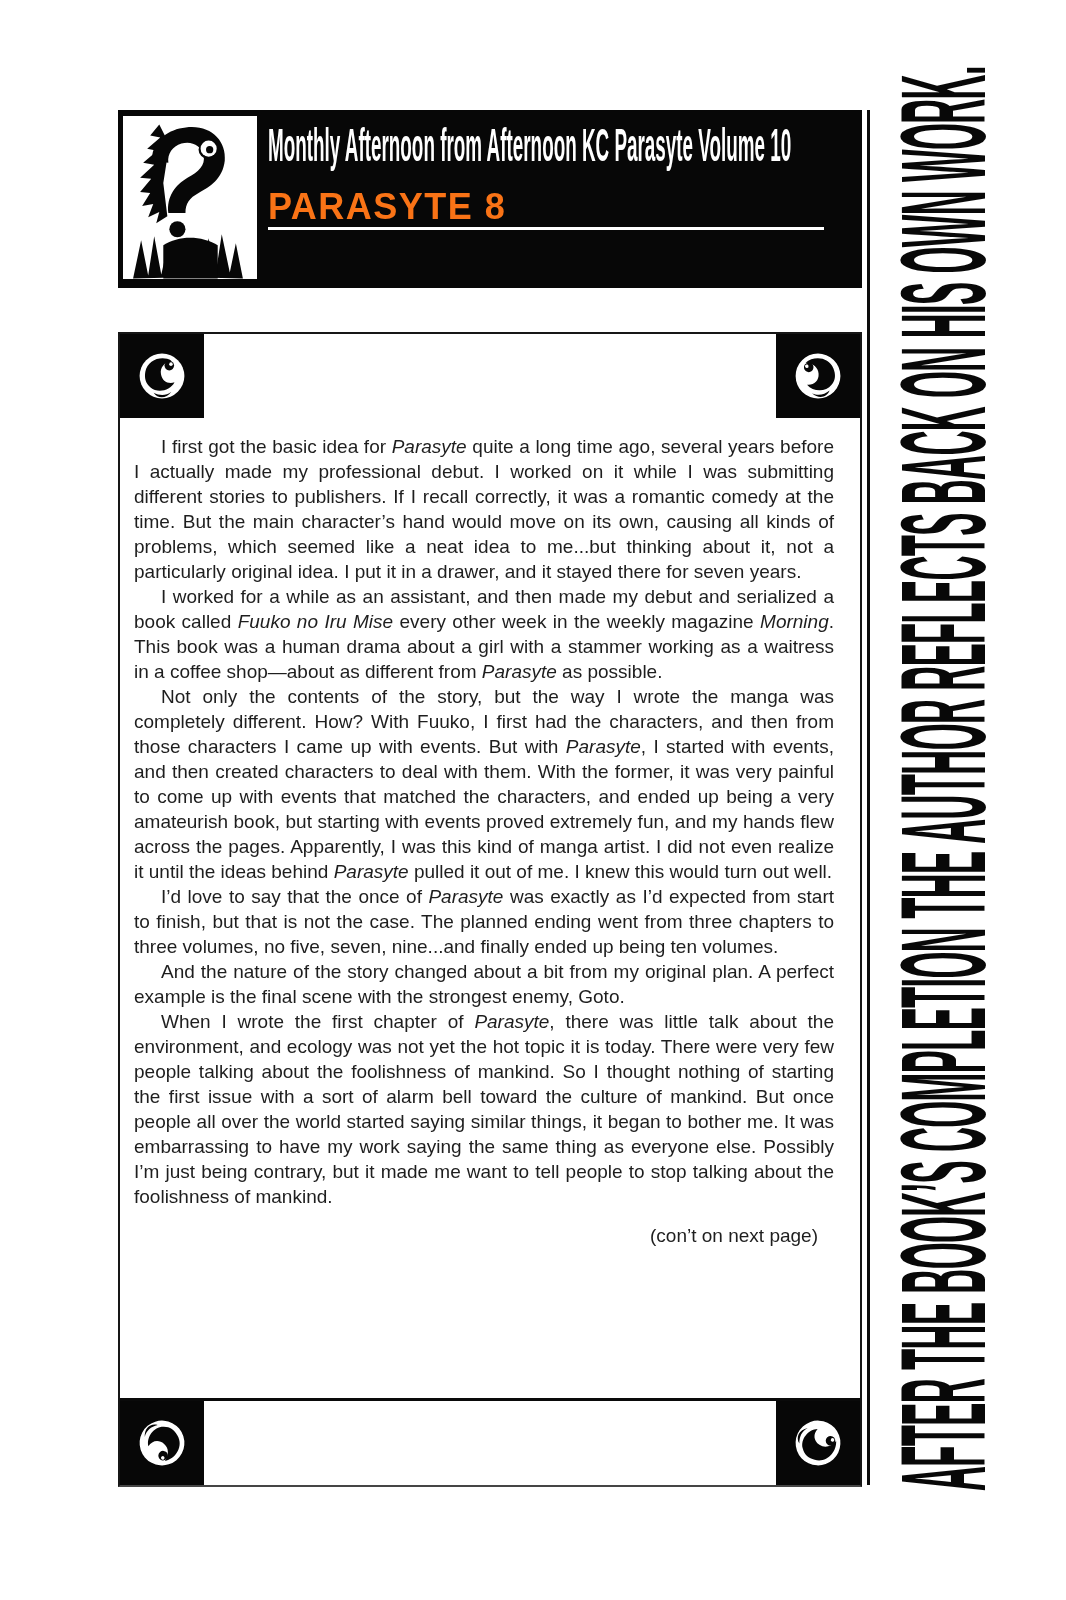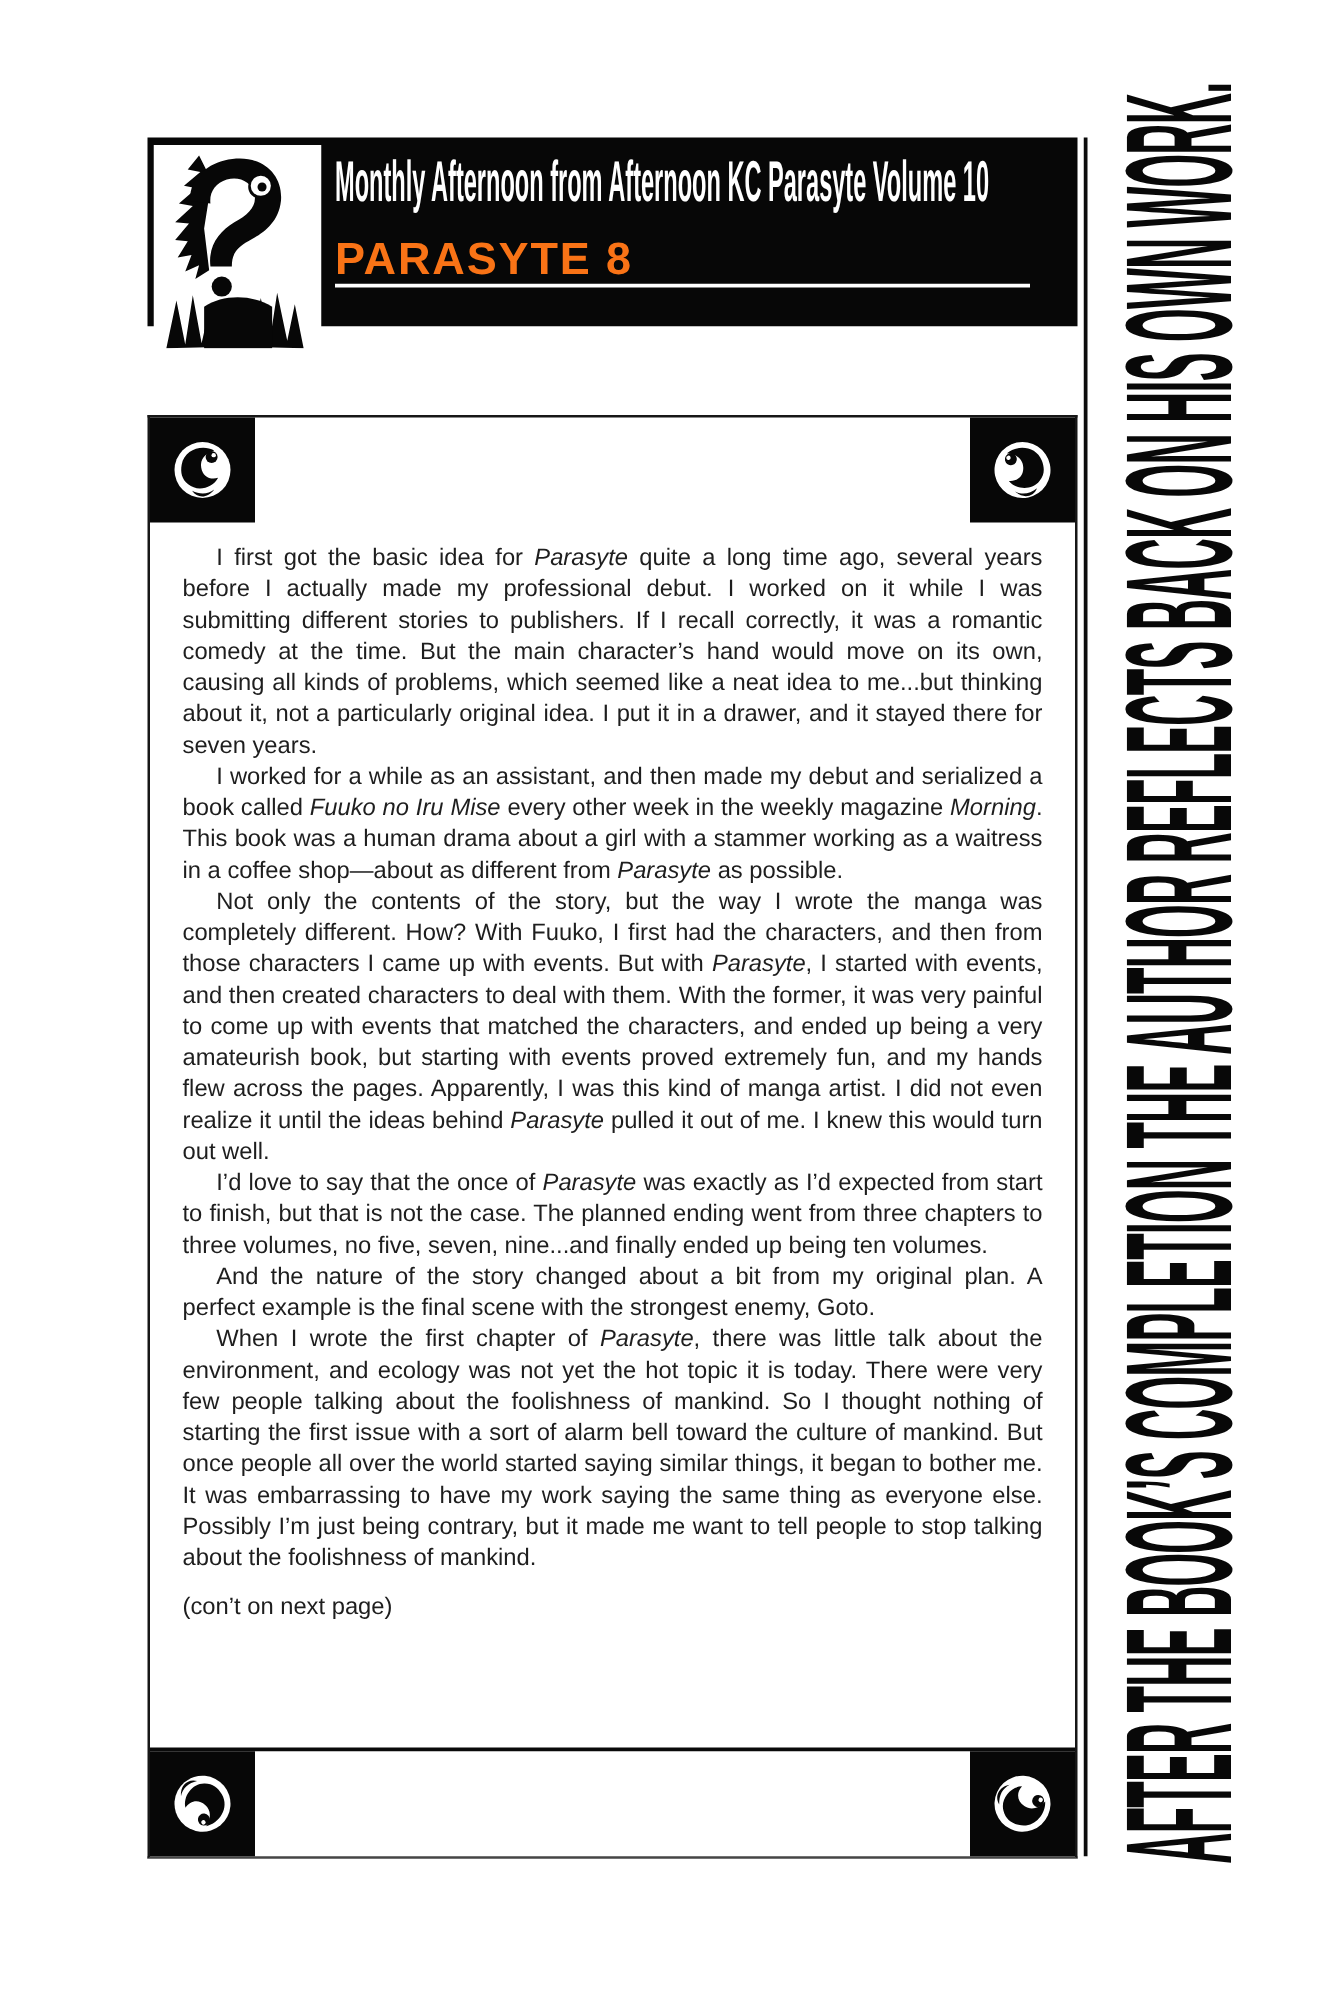--- a/index.html
+++ b/index.html
@@ -9,21 +9,21 @@
     height: 1600px;
     background: #ffffff;
     overflow: hidden;
     font-family: "Liberation Sans", sans-serif;
   }
 
   
   .header-box {
     position: absolute;
     left: 118px; top: 110px;
-    width: 744px; height: 151px;
+    width: 744px; height: 178px;
     background: #070707;
   }
   .logo {
     position: absolute;
     left: 5px; top: 6px;
     width: 134px; height: 163px;
     background: #ffffff;
     overflow: hidden;
   }
   .logo svg { display: block; width: 100%; height: 100%; }
@@ -87,30 +87,31 @@
     left: 0; right: 0; bottom: 0;
     height: 87px;
     box-sizing: border-box;
     border-top: 3px solid #0a0a0a;
   }
 
   .article {
     position: absolute;
     left: 0; right: 0;
     top: 84px; bottom: 87px;
-    padding: 16px 26px 0 26px;
+    padding: 16px 26px 0 14px;
     overflow: hidden;
     color: #1e1e1e;
     font-size: 19px;
     line-height: 25px;
     text-align: justify;
   }
   .article p { margin: 0; text-indent: 27px; }
   .article .it { font-style: italic; }
   .article p.cont {
+    text-align: right;
     text-indent: 0;
     padding-right: 16px;
     margin-top: 14px;
   }
 
   
   .side-rule {
     position: absolute;
     left: 867px; top: 110px;
     width: 3px; height: 1375px;

